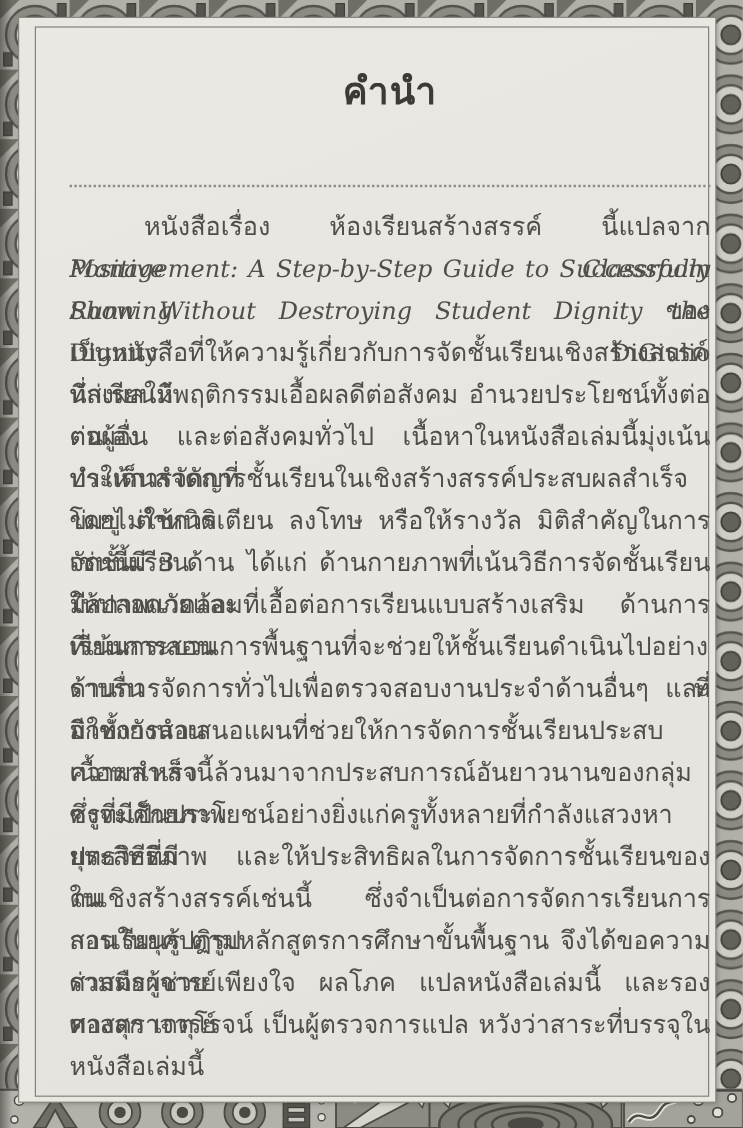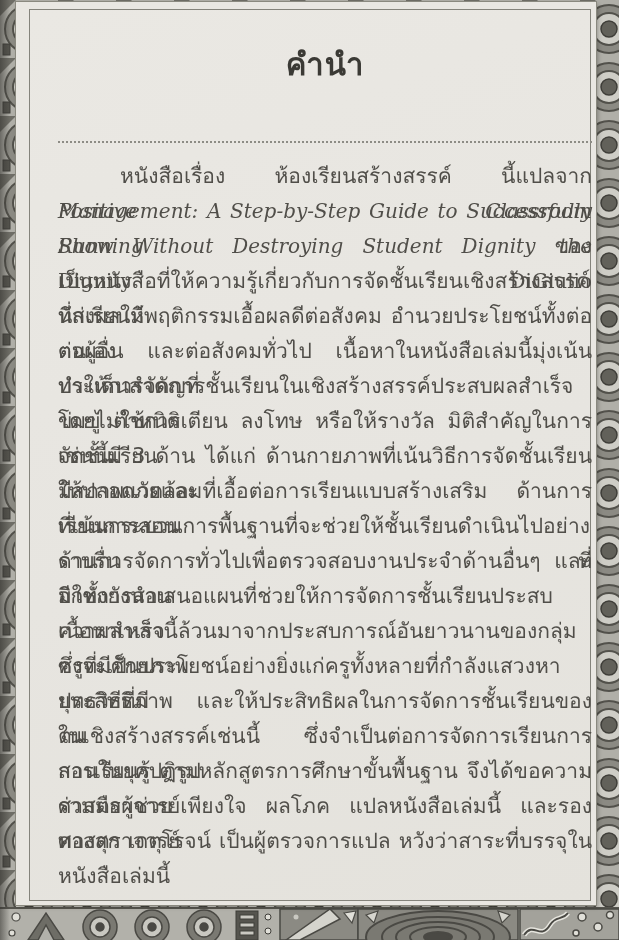--- a/index.html
+++ b/index.html
@@ -5,21 +5,21 @@
   html,body{margin:0;padding:0;}
   body{
     width:619px;height:940px;overflow:hidden;
     font-family:"DejaVu Sans",sans-serif;
     background:#b0afa8;
   }
   .canvas{position:relative;width:619px;height:940px;overflow:hidden;}
   .backdrop{position:absolute;left:0;top:0;}
   
   .sheet{
-    position:absolute;left:16px;top:2px;width:580px;height:903px;
+    position:absolute;left:16px;top:15px;width:580px;height:903px;
     background:#e9e7e2;
     box-shadow:0 0 0 1px #8a897f, 2px 2px 4px rgba(40,40,35,.35);
   }
   .inner-frame{
     position:absolute;left:13px;top:7px;width:560px;height:890px;
     border:1px solid #84837b;
     background:linear-gradient(160deg, #eae8e3 0%, #e7e5e0 55%, #e4e2dc 100%);
   }
   .content{position:absolute;left:28px;top:0;width:534px;height:890px;}
   .page-title{

